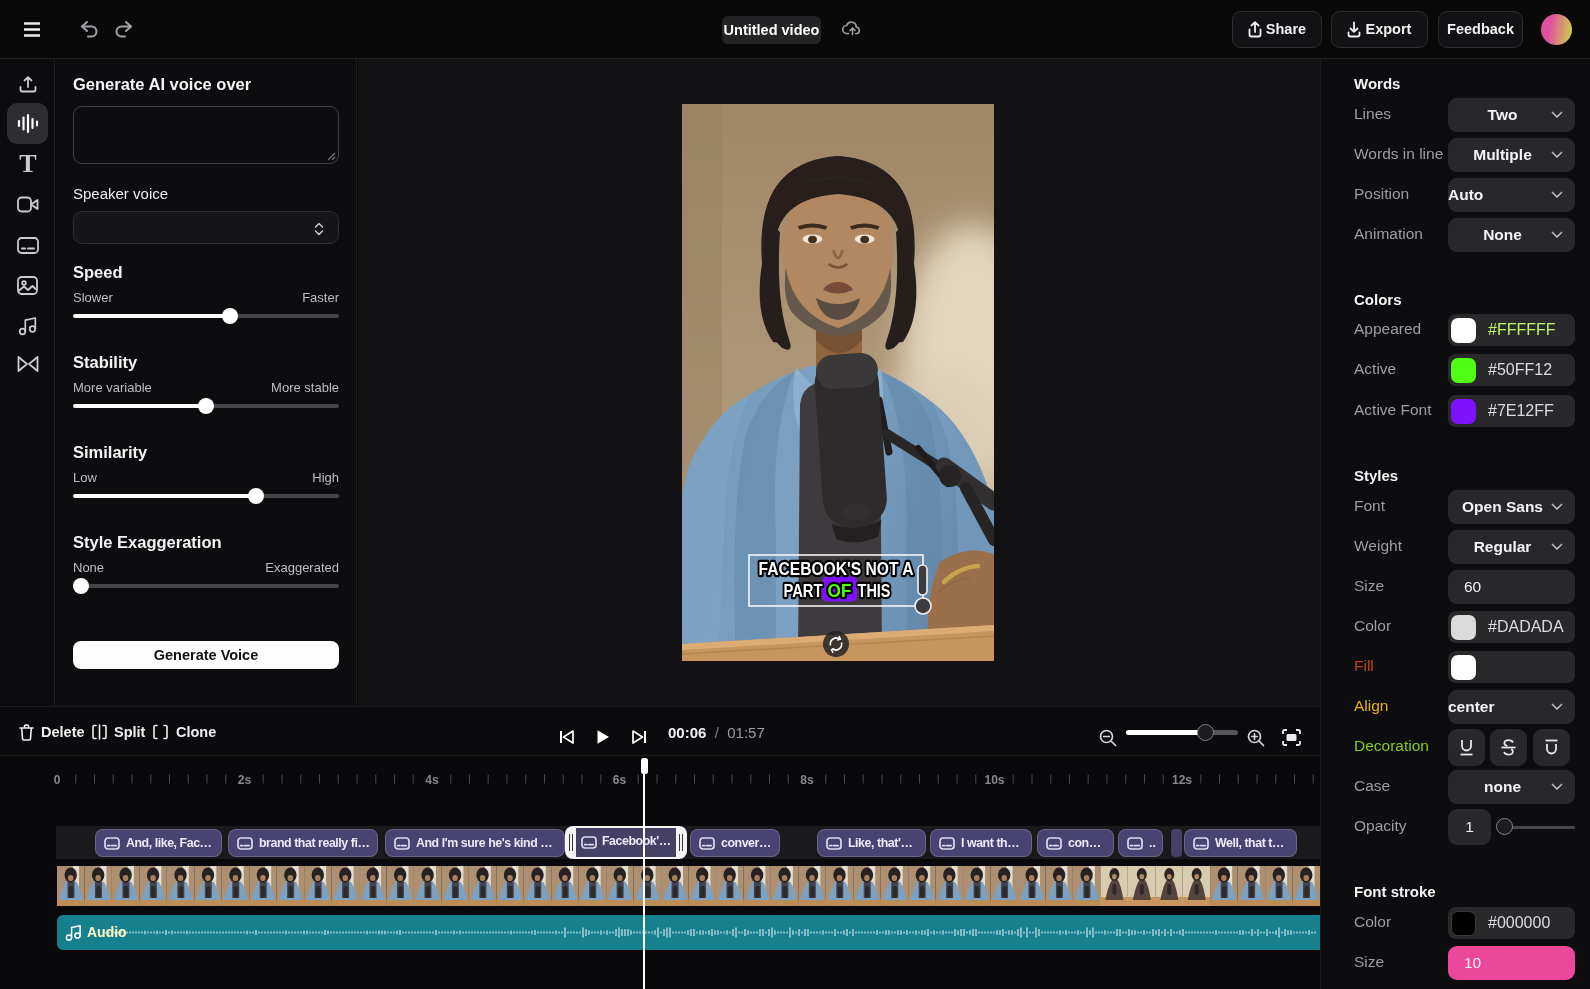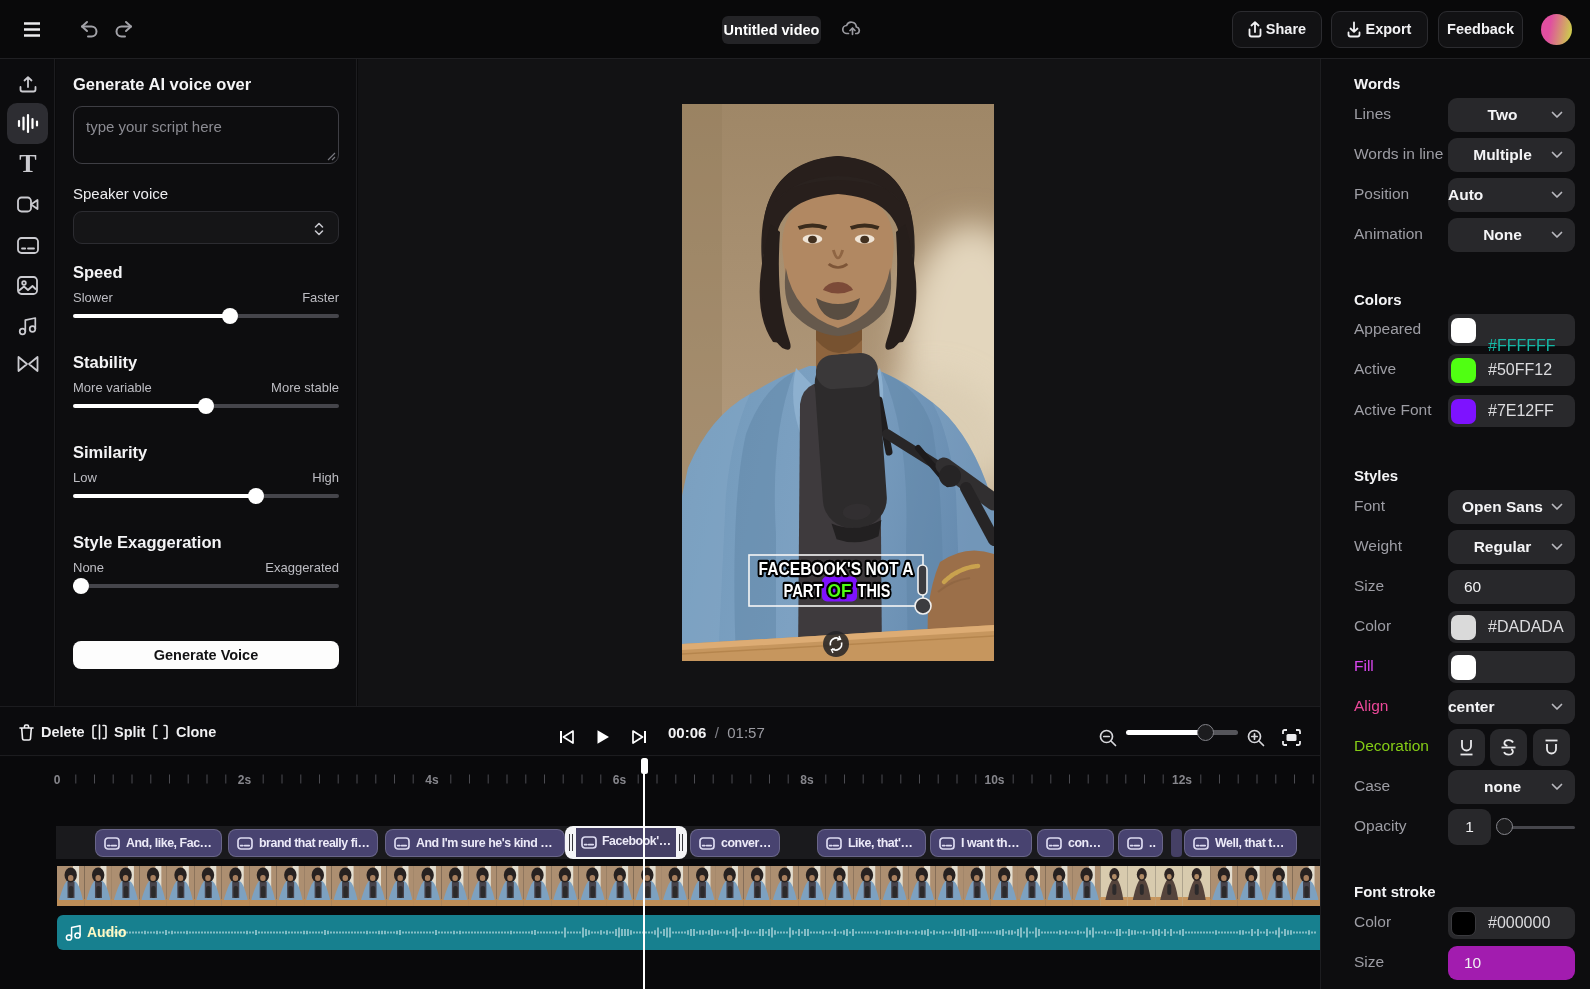--- a/index.html
+++ b/index.html
@@ -74,21 +74,20 @@
       <path d="M7.3 16.5V5.2L17.3 3v11" stroke-linejoin="round"></path>
     </svg>
   <svg class="abs" style="left:17px;top:296px" width="22" height="18" fill="none" stroke="#cbcbd0" stroke-width="1.8">
       <path d="M1.5 2 10 9 1.5 16zM20.5 2 12 9l8.5 7z" stroke-linejoin="round"></path>
     </svg>
 </div>
 
 <div class="abs" style="left:56px;top:59px;width:301px;height:647px;background:#0d0d0f;border-right:1px solid #1d1d20;color:#f4f4f6">
   <div class="abs" style="left:17px;top:16px;font-size:16.5px;font-weight:bold">Generate AI voice over</div>
   <div class="abs" style="left:17px;top:47px;width:266px;height:58px;border:1px solid #3e3e44;border-radius:9px;background:transparent">
-    <div style="padding:11px 12px;font-size:15px;color:#8b8b92">type your script here</div>
     <svg class="abs" style="right:2px;bottom:2px" width="9" height="9">
         <path d="M8 1 1 8M8 5 5 8" stroke="#77777e" stroke-width="1.2"></path>
       </svg>
   </div>
   <div class="abs" style="left:17px;top:126px;font-size:15px;color:#ededf0">Speaker voice</div>
   <div class="abs" style="left:17px;top:152px;width:266px;height:33px;background:#151517;border:1px solid #2c2c31;border-radius:9px">
     <svg class="abs" style="right:13px;top:9px" width="12" height="16" fill="none" stroke="#c6c6cc" stroke-width="1.6">
         <path d="M2.5 6 6 2.5 9.5 6M2.5 10 6 13.5 9.5 10" stroke-linecap="round" stroke-linejoin="round"></path>
       </svg>
   </div>
@@ -260,21 +259,21 @@
     <div class="abs" style="left:127px;top:159px;width:127px;height:34px;background:#28282b;border-radius:9px;text-align:center">
       <div style="font-size:15.5px;font-weight:bold;color:#f4f4f6;line-height:34px;padding-right:18px">None</div>
       <svg class="abs" style="right:12px;top:13px" width="12" height="8" fill="none" stroke="#b9b9bf" stroke-width="1.7">
         <path d="M1.5 1.5 6 6l4.5-4.5" stroke-linecap="round" stroke-linejoin="round"></path>
       </svg>
     </div>
 <div class="abs" style="left:33px;top:232px;font-size:15px;font-weight:bold">Colors</div>
 <div class="abs" style="left:33px;top:261px;font-size:15.5px;color:#9d9da4">Appeared</div>
     <div class="abs" style="left:127px;top:255px;width:127px;height:32px;background:#29292c;border-radius:8px">
       <div class="abs" style="left:3px;top:3.5px;width:25px;height:25px;border-radius:7px;background:#ffffff"></div>
-      <div class="abs" style="left:40px;top:16px;font-size:16px;color:#14b8a6;line-height:32px">#FFFFFF</div>
+      <div class="abs" style="left:40px;top:0;font-size:16px;color:#bef264;line-height:32px">#FFFFFF</div>
     </div>
 <div class="abs" style="left:33px;top:301px;font-size:15.5px;color:#9d9da4">Active</div>
     <div class="abs" style="left:127px;top:295px;width:127px;height:32px;background:#29292c;border-radius:8px">
       <div class="abs" style="left:3px;top:3.5px;width:25px;height:25px;border-radius:7px;background:#50ff12"></div>
       <div class="abs" style="left:40px;top:0;font-size:16px;color:#dcdcdf;line-height:32px">#50FF12</div>
     </div>
 <div class="abs" style="left:33px;top:342px;font-size:15.5px;color:#9d9da4">Active Font</div>
     <div class="abs" style="left:127px;top:336px;width:127px;height:32px;background:#29292c;border-radius:8px">
       <div class="abs" style="left:3px;top:3.5px;width:25px;height:25px;border-radius:7px;background:#7e12ff"></div>
       <div class="abs" style="left:40px;top:0;font-size:16px;color:#dcdcdf;line-height:32px">#7E12FF</div>
@@ -296,25 +295,25 @@
     </div>
 <div class="abs" style="left:33px;top:518px;font-size:15.5px;color:#9d9da4">Size</div>
     <div class="abs" style="left:127px;top:511px;width:127px;height:34px;background:#28282b;border-radius:9px">
       <div style="font-size:15.5px;color:#f0f0f2;line-height:34px;padding-left:16px">60</div>
     </div>
 <div class="abs" style="left:33px;top:558px;font-size:15.5px;color:#9d9da4">Color</div>
     <div class="abs" style="left:127px;top:552px;width:127px;height:32px;background:#29292c;border-radius:8px">
       <div class="abs" style="left:3px;top:3.5px;width:25px;height:25px;border-radius:7px;background:#dadada"></div>
       <div class="abs" style="left:40px;top:0;font-size:16px;color:#dcdcdf;line-height:32px">#DADADA</div>
     </div>
-<div class="abs" style="left:33px;top:598px;font-size:15.5px;color:#d946ef">Fill</div>
+<div class="abs" style="left:33px;top:598px;font-size:15.5px;color:#c2410c">Fill</div>
     <div class="abs" style="left:127px;top:592px;width:127px;height:32px;background:#29292c;border-radius:8px">
       <div class="abs" style="left:3px;top:3.5px;width:25px;height:25px;border-radius:7px;background:#ffffff"></div>
     </div>
-<div class="abs" style="left:33px;top:638px;font-size:15.5px;color:#ec4899">Align</div>
+<div class="abs" style="left:33px;top:638px;font-size:15.5px;color:#eab308">Align</div>
     <div class="abs" style="left:127px;top:631px;width:127px;height:34px;background:#28282b;border-radius:9px;text-align:left">
       <div style="font-size:15.5px;font-weight:bold;color:#f4f4f6;line-height:34px;padding-right:18px">center</div>
       <svg class="abs" style="right:12px;top:13px" width="12" height="8" fill="none" stroke="#b9b9bf" stroke-width="1.7">
         <path d="M1.5 1.5 6 6l4.5-4.5" stroke-linecap="round" stroke-linejoin="round"></path>
       </svg>
     </div>
 <div class="abs" style="left:33px;top:678px;font-size:15.5px;color:#84cc16">Decoration</div>
 <div class="abs" style="left:127px;top:670px;width:37px;height:37px;background:#28282b;border-radius:9px"></div>
 <div class="abs" style="left:169px;top:670px;width:37px;height:37px;background:#28282b;border-radius:9px"></div>
 <div class="abs" style="left:212px;top:670px;width:37px;height:37px;background:#28282b;border-radius:9px"></div>
@@ -342,21 +341,21 @@
 <div class="abs" style="left:127px;top:750px;width:43px;height:36px;background:#28282b;border-radius:9px;text-align:center;font-size:15.5px;color:#f0f0f2;line-height:36px">1</div>
 <div class="abs" style="left:176px;top:766.5px;width:78px;height:3.5px;border-radius:2px;background:#46464c"></div>
 <div class="abs" style="left:175px;top:759px;width:17px;height:17px;border-radius:50%;background:#1c1c1e;border:1.5px solid #86868c"></div>
 <div class="abs" style="left:33px;top:824px;font-size:15px;font-weight:bold">Font stroke</div>
 <div class="abs" style="left:33px;top:854px;font-size:15.5px;color:#9d9da4">Color</div>
     <div class="abs" style="left:127px;top:848px;width:127px;height:32px;background:#29292c;border-radius:8px">
       <div class="abs" style="left:3px;top:3.5px;width:25px;height:25px;border-radius:7px;background:#000000;border:1px solid #3a3a3e"></div>
       <div class="abs" style="left:40px;top:0;font-size:16px;color:#dcdcdf;line-height:32px">#000000</div>
     </div>
 <div class="abs" style="left:33px;top:894px;font-size:15.5px;color:#9d9da4">Size</div>
-    <div class="abs" style="left:127px;top:887px;width:127px;height:34px;background:#a21caf;border-radius:9px">
+    <div class="abs" style="left:127px;top:887px;width:127px;height:34px;background:#ec4899;border-radius:9px">
       <div style="font-size:15.5px;color:#f0f0f2;line-height:34px;padding-left:16px">10</div>
     </div>
 </div>
 
 <div class="abs" style="left:0;top:706px;width:1320px;height:50px;background:#0b0b0d;border-top:1px solid #1c1c1f;border-bottom:1px solid #1c1c1f">
   <svg class="abs" style="left:19px;top:17px" width="15" height="17" fill="none" stroke="#f0f0f2" stroke-width="1.6">
       <path d="M1 4h13M5.5 4V2.2A1.2 1.2 0 0 1 6.7 1h1.6a1.2 1.2 0 0 1 1.2 1.2V4M2.7 4l.8 10.6A1.5 1.5 0 0 0 5 16h5a1.5 1.5 0 0 0 1.5-1.4L12.3 4" stroke-linecap="round" stroke-linejoin="round"></path>
     </svg>
   <div class="abs" style="left:41px;top:17px;color:#f0f0f2;font-size:14.5px;font-weight:bold">Delete</div>
   <svg class="abs" style="left:91px;top:17px" width="17" height="16" fill="none" stroke="#f0f0f2" stroke-width="1.6">

